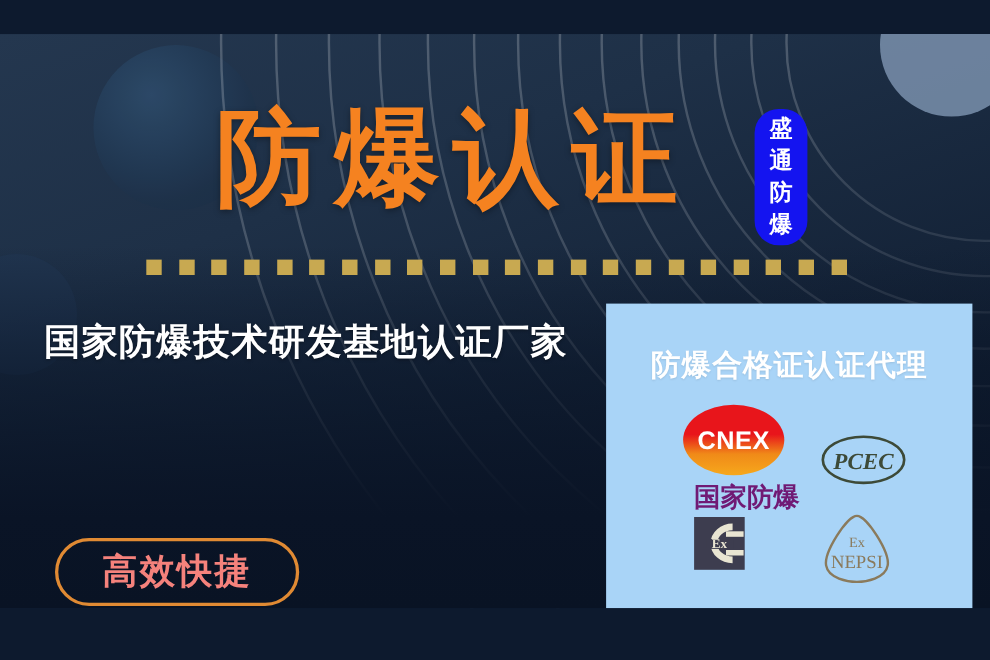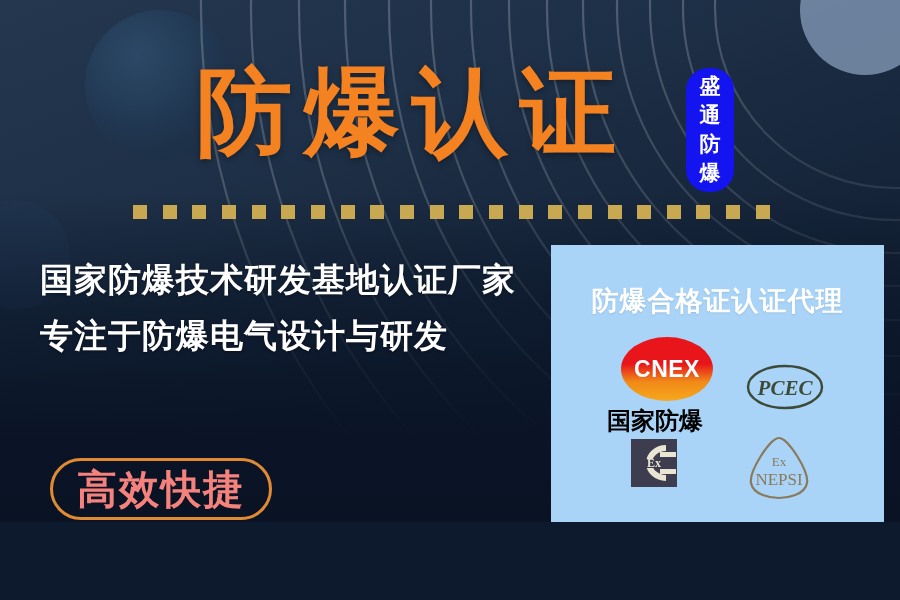--- a/index.html
+++ b/index.html
@@ -7,20 +7,21 @@
     padding: 0;
     background: #0d1a2e;
   }
   #poster {
     position: relative;
     width: 900px;
     height: 522px;
     overflow: hidden;
     font-family: "Liberation Sans", "DejaVu Sans", sans-serif;
     background: linear-gradient(160deg, #24374f 0%, #1e3047 30%, #152439 60%, #0b1628 100%);
+    margin-top: 31px;
   }
 
   
   .bg-layer {
     position: absolute;
     inset: 0;
     overflow: hidden;
   }
   .blob-topleft {
     position: absolute;
@@ -156,21 +157,21 @@
   .pill {
     border: 3px solid #e08a33;
     border-radius: 34px;
     height: 62px;
     min-width: 222px;
     display: flex;
     align-items: center;
     justify-content: center;
     color: #f5827c;
     font-weight: 700;
-    font-size: 40px;
+    font-size: 32px;
     letter-spacing: 2px;
     font-family: "DejaVu Sans", "Liberation Sans", sans-serif;
     box-sizing: border-box;
     background: transparent;
   }
 
   
   .panel {
     position: absolute;
     left: 551px;
@@ -209,22 +210,22 @@
     font-weight: 700;
     font-size: 23px;
     letter-spacing: .5px;
     font-family: Liberation Sans, sans-serif;
   }
   .cnex-caption {
     position: absolute;
     left: 56px;
     top: 160px;
     width: 120px;
-    text-align: left;
-    color: #000000;
+    text-align: right;
+    color: #701a75;
     font-weight: 700;
     font-size: 24px;
     font-family: "DejaVu Sans", "Liberation Sans", sans-serif;
   }
 
   .logo-pcec {
     position: absolute;
     left: 194px;
     top: 118px;
     width: 80px;
@@ -314,21 +315,20 @@
     <i></i>
       <i></i>
     <i></i>
       <i></i>
     <i></i>
       <i></i>
   </div>
 
   <div class="lines">
     <div>国家防爆技术研发基地认证厂家</div>
-    <div>专注于防爆电气设计与研发</div>
   </div>
 
   <div class="pills">
     <div class="pill">高效快捷</div>
   </div>
 
   <div class="panel">
 
     <div class="panel-title">防爆合格证认证代理</div>
 

